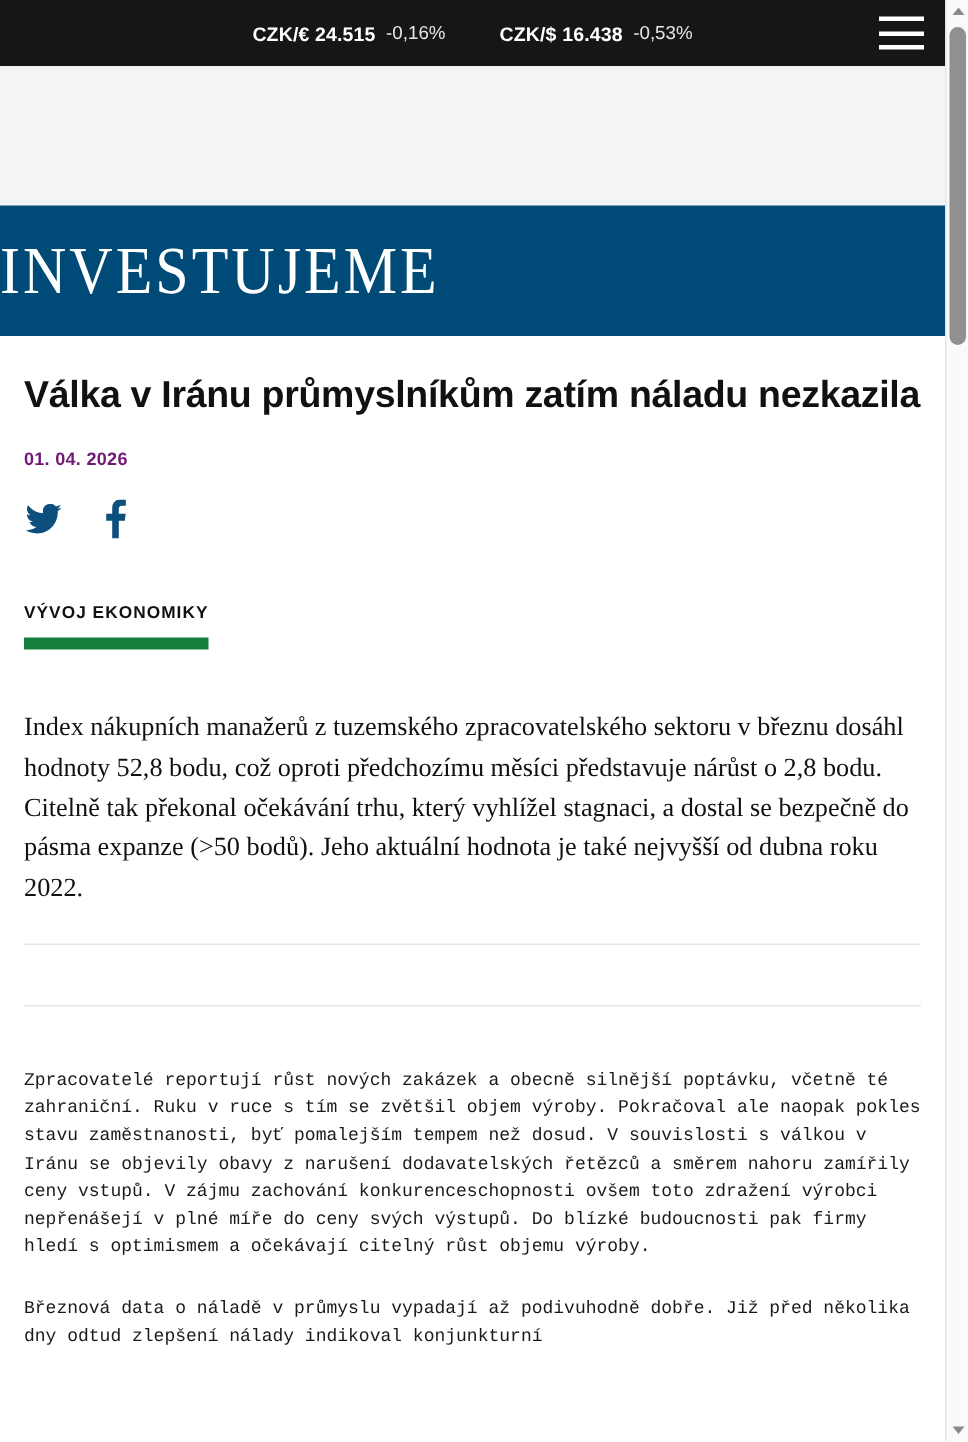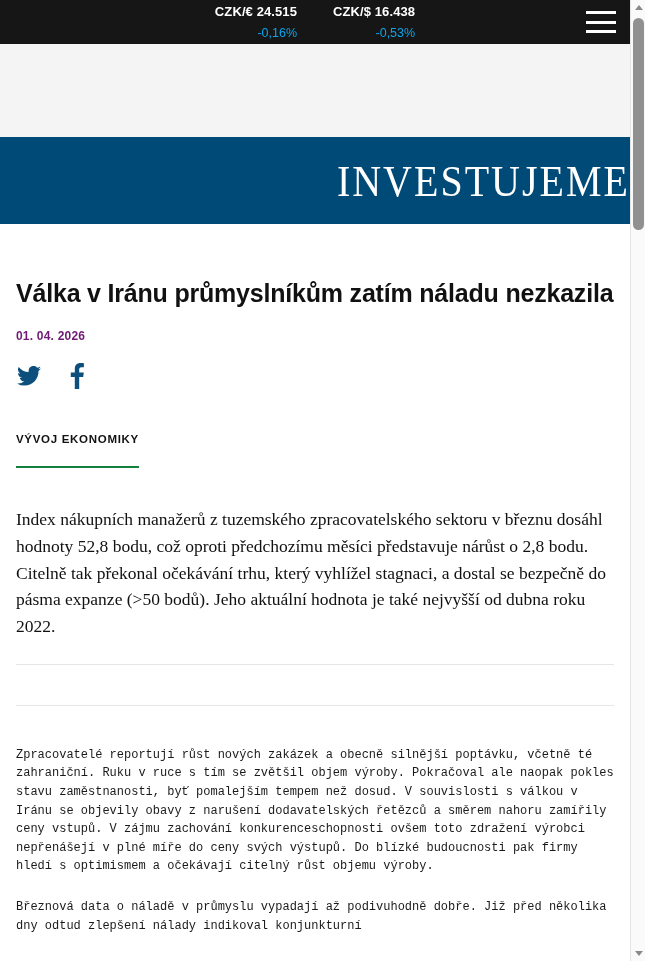--- a/index.html
+++ b/index.html
@@ -38,35 +38,34 @@
   }
 
   .ticker-items {
     display: flex;
     align-items: center;
     gap: 36px;
   }
 
   .ticker-item {
     display: flex;
-    align-items: flex-end;
+    align-items: flex-start;
     gap: 7px;
     white-space: nowrap;
-    flex-direction: column;
   }
 
   .ticker-pair {
     color: #ffffff;
     font-size: 13px;
     font-weight: bold;
     letter-spacing: 0.1px;
   }
 
   .ticker-change {
-    color: #0ea5e9;
+    color: #e5e5e5;
     font-size: 12.5px;
     font-weight: normal;
   }
 
   .hamburger {
     position: absolute;
     right: 14px;
     top: 50%;
     transform: translateY(-50%);
     width: 30px;
@@ -88,39 +87,39 @@
     height: 93px;
     background: #f4f4f4;
   }
 
   
   .logo-banner {
     height: 87px;
     background: #004a77;
     display: flex;
     align-items: center;
-    justify-content: flex-end;
+    justify-content: flex-start;
   }
 
   .logo-text {
     color: #ffffff;
     font-family: "Liberation Serif", serif;
     font-size: 40px;
     letter-spacing: 2px;
     font-weight: normal;
     transform: scaleY(1.12);
   }
 
   
   .article {
     padding: 0 16px;
   }
 
   .article-title {
-    margin-top: 54px;
+    margin-top: 24px;
     font-size: 25px;
     font-weight: bold;
     line-height: 1.24;
     color: #111111;
     letter-spacing: -0.2px;
   }
 
   .article-date {
     margin-top: 20px;
     font-size: 12px;
@@ -149,22 +148,22 @@
   .category-block {
     margin-top: 40px;
   }
 
   .category-label {
     display: inline-block;
     font-size: 11.5px;
     font-weight: bold;
     letter-spacing: 0.7px;
     color: #111111;
-    padding-bottom: 21px;
-    border-bottom: 2px solid #15803d;
+    padding-bottom: 10px;
+    border-bottom: 8px solid #15803d;
     cursor: pointer;
   }
 
   .perex {
     margin-top: 38px;
     font-family: "Liberation Serif", serif;
     font-size: 17.5px;
     font-weight: normal;
     line-height: 1.53;
     color: #111111;

